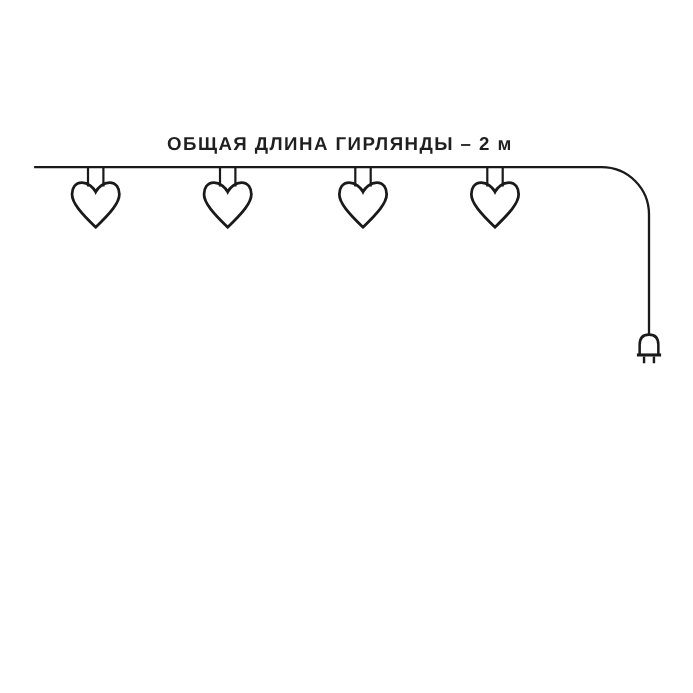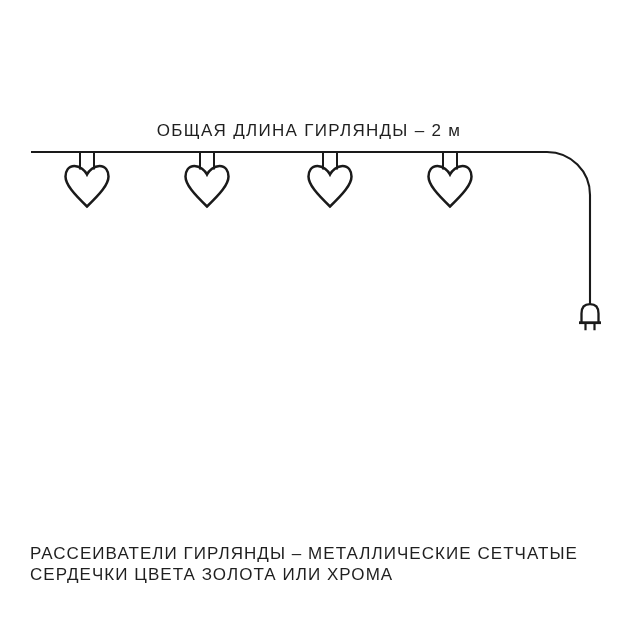--- a/index.html
+++ b/index.html
@@ -36,21 +36,21 @@
   .plug-prongs{stroke-width:2.2;}
   .title{
     position:absolute;
     top:121px;
     left:0;
     width:618px;
     text-align:center;
     font-size:17px;
     line-height:19px;
     letter-spacing:1.3px;
-    font-weight:400;
+    font-weight:700;
     color:var(--text);
     white-space:nowrap;
   }
   .caption{
     position:absolute;
     left:30px;
     top:544px;
     font-size:17px;
     line-height:20.5px;
     letter-spacing:1.05px;
@@ -89,18 +89,14 @@
         </g>
       </g>
 
     <g>
       <path class="stroke plug-body" d="M581.5 322 V313.5 Q581.5 304.2 590 304.2 Q598.5 304.2 598.5 313.5 V322"></path>
       <path class="stroke plug-base" d="M579 322.7 H601"></path>
       <path class="stroke plug-prongs" d="M585.5 324.1 V330.2 M594.5 324.1 V330.2"></path>
     </g>
   </svg>
 
-  <div class="caption">
-    <div class="caption-line">РАССЕИВАТЕЛИ ГИРЛЯНДЫ – МЕТАЛЛИЧЕСКИЕ СЕТЧАТЫЕ</div>
-    <div class="caption-line">СЕРДЕЧКИ ЦВЕТА ЗОЛОТА ИЛИ ХРОМА</div>
-  </div>
 
 </div>
 
 </body></html>

